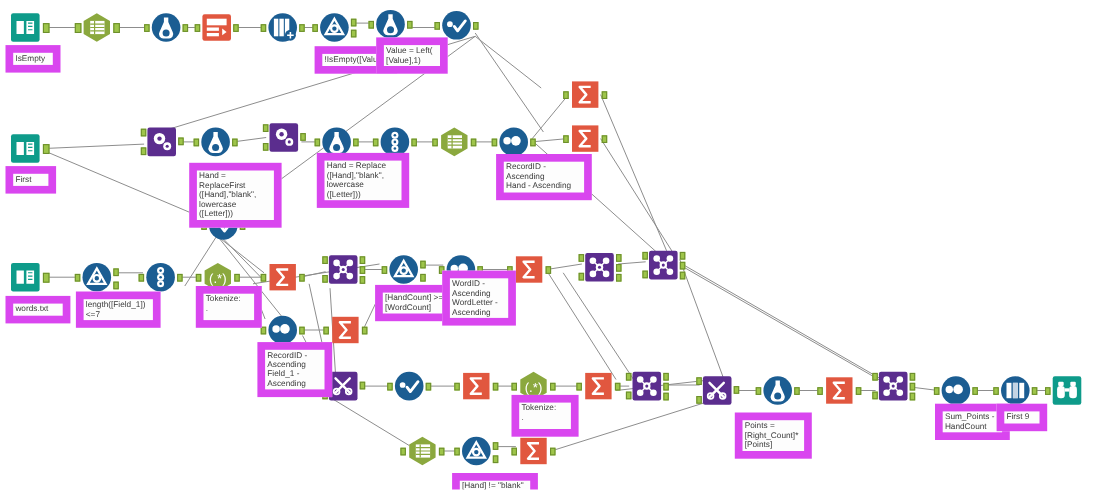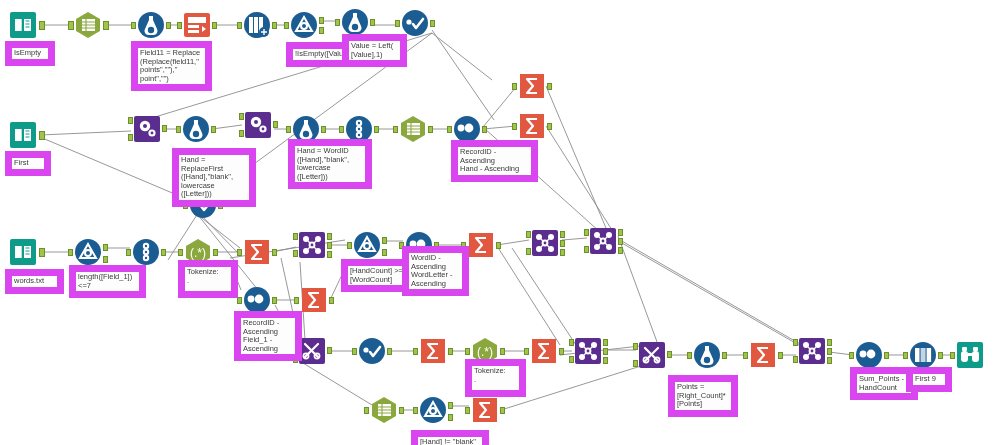--- a/index.html
+++ b/index.html
@@ -701,34 +701,30 @@
   <div class="tool" style="left:470px;top:395px">
     <svg width="30" height="30" viewBox="0 0 30 30">
         <rect x="3" y="3" width="24" height="24" fill="#e1573f"></rect>
         <path d="M20 8H10l6 7-6 7h10" fill="none" stroke="#fff" stroke-width="2.2" stroke-linejoin="round"></path>
       </svg>
   </div>
   <div class="anchor small" style="left:465px;top:407px"></div>
   <div class="anchor small" style="left:500px;top:407px"></div>
 
   <div class="lbl" id="lbl-a-points" style="left:5px;top:41px;width:32px">IsEmpty</div>
-  <div class="lbl" id="lbl-a-field11" style="left:131px;top:41px;width:63px">Field11 = Replace
-(Replace(field11,"
-points",""),"
-point","")</div>
   <div class="lbl" id="lbl-a-isempty" style="left:286px;top:42px;width:57px">!IsEmpty([Value])</div>
   <div class="lbl" id="lbl-a-value-left" style="left:342px;top:34px;width:47px">Value = Left(
 [Value],1)</div>
   <div class="lbl" id="lbl-a-hand" style="left:5px;top:151px;width:28px">First</div>
   <div class="lbl" id="lbl-a-hand-rf" style="left:172px;top:148px;width:66px">Hand =
 ReplaceFirst
 ([Hand],"blank",
 lowercase
 ([Letter]))</div>
-  <div class="lbl" id="lbl-a-hand-rep" style="left:288px;top:139px;width:66px">Hand = WordID
+  <div class="lbl" id="lbl-a-hand-rep" style="left:288px;top:139px;width:66px">Hand = Replace
 ([Hand],"blank",
 lowercase
 ([Letter]))</div>
   <div class="lbl" id="lbl-a-rec-hand" style="left:451px;top:140px;width:69px">RecordID -
 Ascending
 Hand - Ascending</div>
   <div class="lbl" id="lbl-a-wordstxt" style="left:5px;top:269px;width:41px">words.txt</div>
   <div class="lbl" id="lbl-a-length" style="left:69px;top:265px;width:59px">length([Field_1])
 &lt;=7</div>
   <div class="lbl" id="lbl-a-tok1" style="left:178px;top:260px;width:42px;height:22px">Tokenize:

